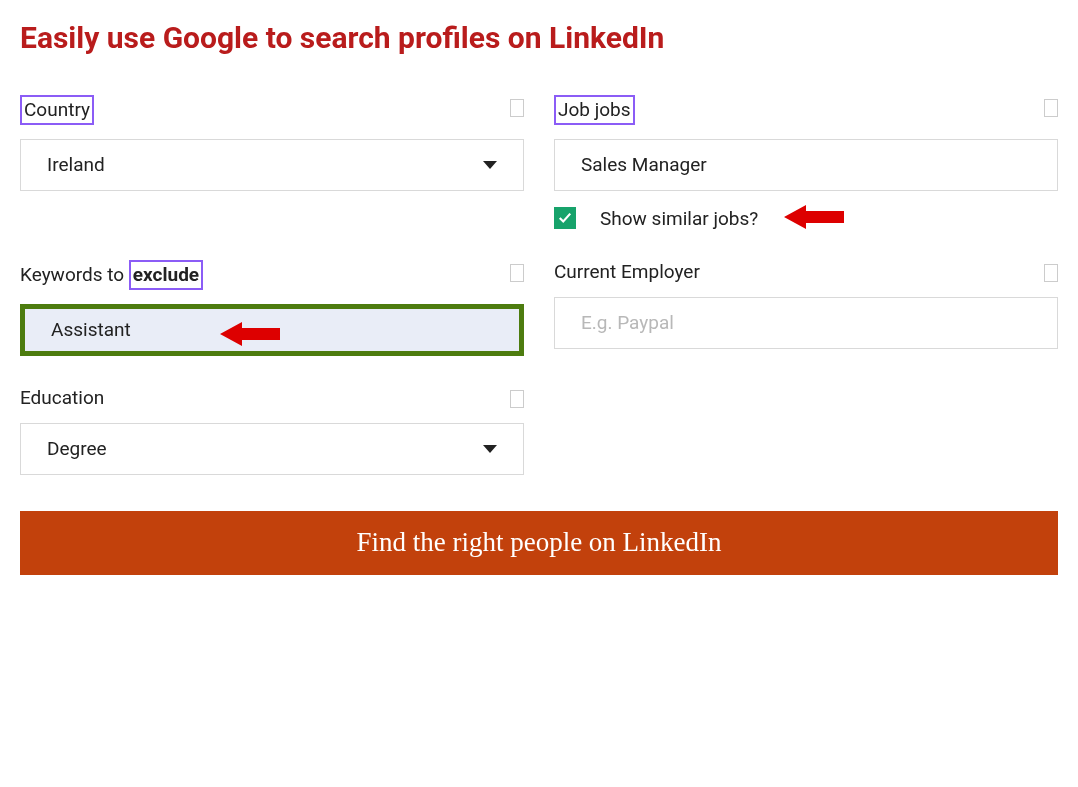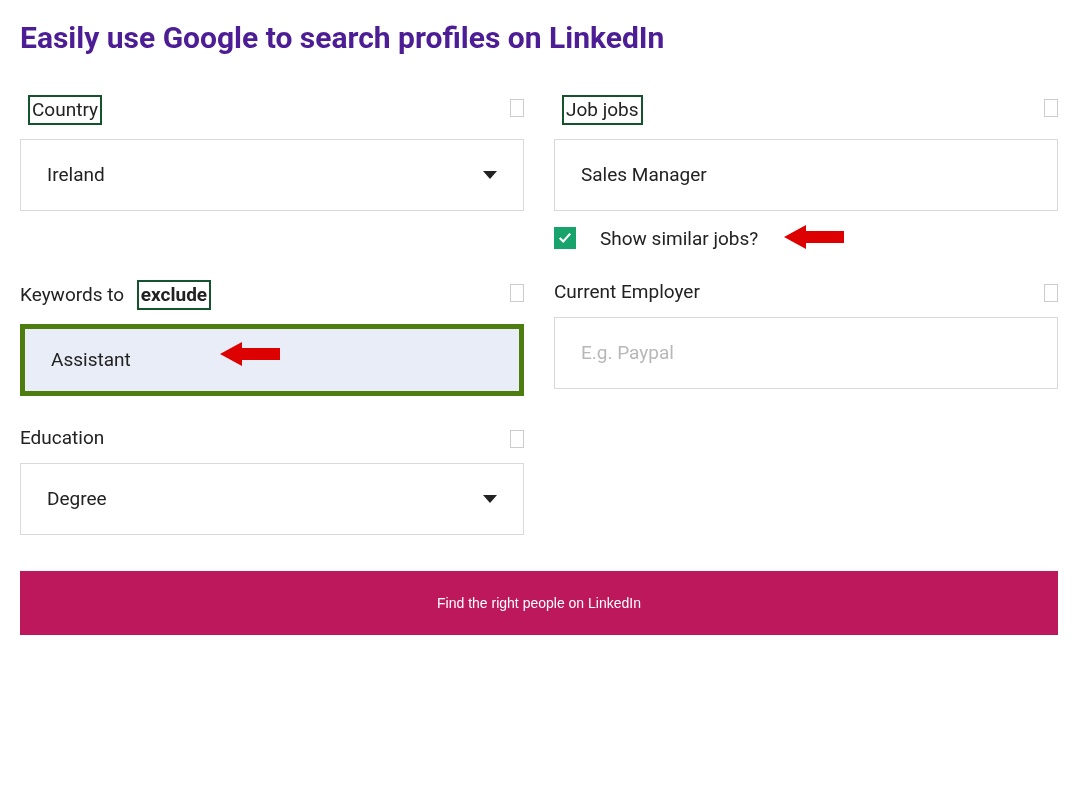--- a/index.html
+++ b/index.html
@@ -7,57 +7,56 @@
       font-family: -apple-system, BlinkMacSystemFont, "Segoe UI", Roboto, Arial, sans-serif;
       background: #fff;
       padding: 20px;
       color: #222;
       width: 1078px;
     }
     .page-title {
       font-size: 30px;
       font-weight: 700;
       margin-bottom: 40px;
-      color: #4c1d95;
+      color: #b91c1c;
     }
     .form-grid {
       display: grid;
       grid-template-columns: 1fr 1fr;
       gap: 30px 30px;
     }
     .field-block { position: relative; }
     .field-header {
       display: flex;
       justify-content: space-between;
       align-items: flex-start;
       margin-bottom: 14px;
     }
     .field-label {
       font-size: 19px;
       color: #222;
       display: inline-block;
     }
     .highlight-box {
-      border: 2px solid #14532d;
+      border: 2px solid #8b5cf6;
       display: inline-block;
       padding: 1px 2px;
       line-height: 1.25;
-      margin-left: 8px;
     }
     .small-box {
       width: 14px;
       height: 18px;
       border: 1px solid #ccc;
       background: #fff;
       margin-top: 4px;
     }
     .input, .select {
       width: 100%;
       border: 1px solid #d9d9d9;
-      height: 72px;
+      height: 52px;
       padding: 0 26px;
       font-size: 19px;
       color: #222;
       background: #fff;
       outline: none;
       font-family: inherit;
     }
     .input::placeholder { color: #b8b8b8; }
     .input.active-blue {
       background: #e9edf7;
@@ -101,26 +100,26 @@
     }
     .arrow svg { width: 100%; height: 100%; }
     .arrow-similar { left: 230px; top: -4px; }
     .arrow-include { left: 170px; top: 16px; }
     .arrow-exclude { left: 200px; top: 16px; }
     .input-wrap { position: relative; }
     .submit-row { margin-top: 36px; }
     .submit-btn {
       width: 100%;
       height: 64px;
-      background: #be185d;
+      background: #c2410c;
       color: #fff;
       border: none;
-      font-size: 14px;
+      font-size: 27px;
       cursor: pointer;
-      font-family: Liberation Sans, sans-serif;
+      font-family: Liberation Serif, serif;
     }
     .bold { font-weight: 700; }
   </style>
 </head>
 <body>
 
 <h1 class="page-title">Easily use Google to search profiles on LinkedIn</h1>
 
 <div class="form-grid">
 

